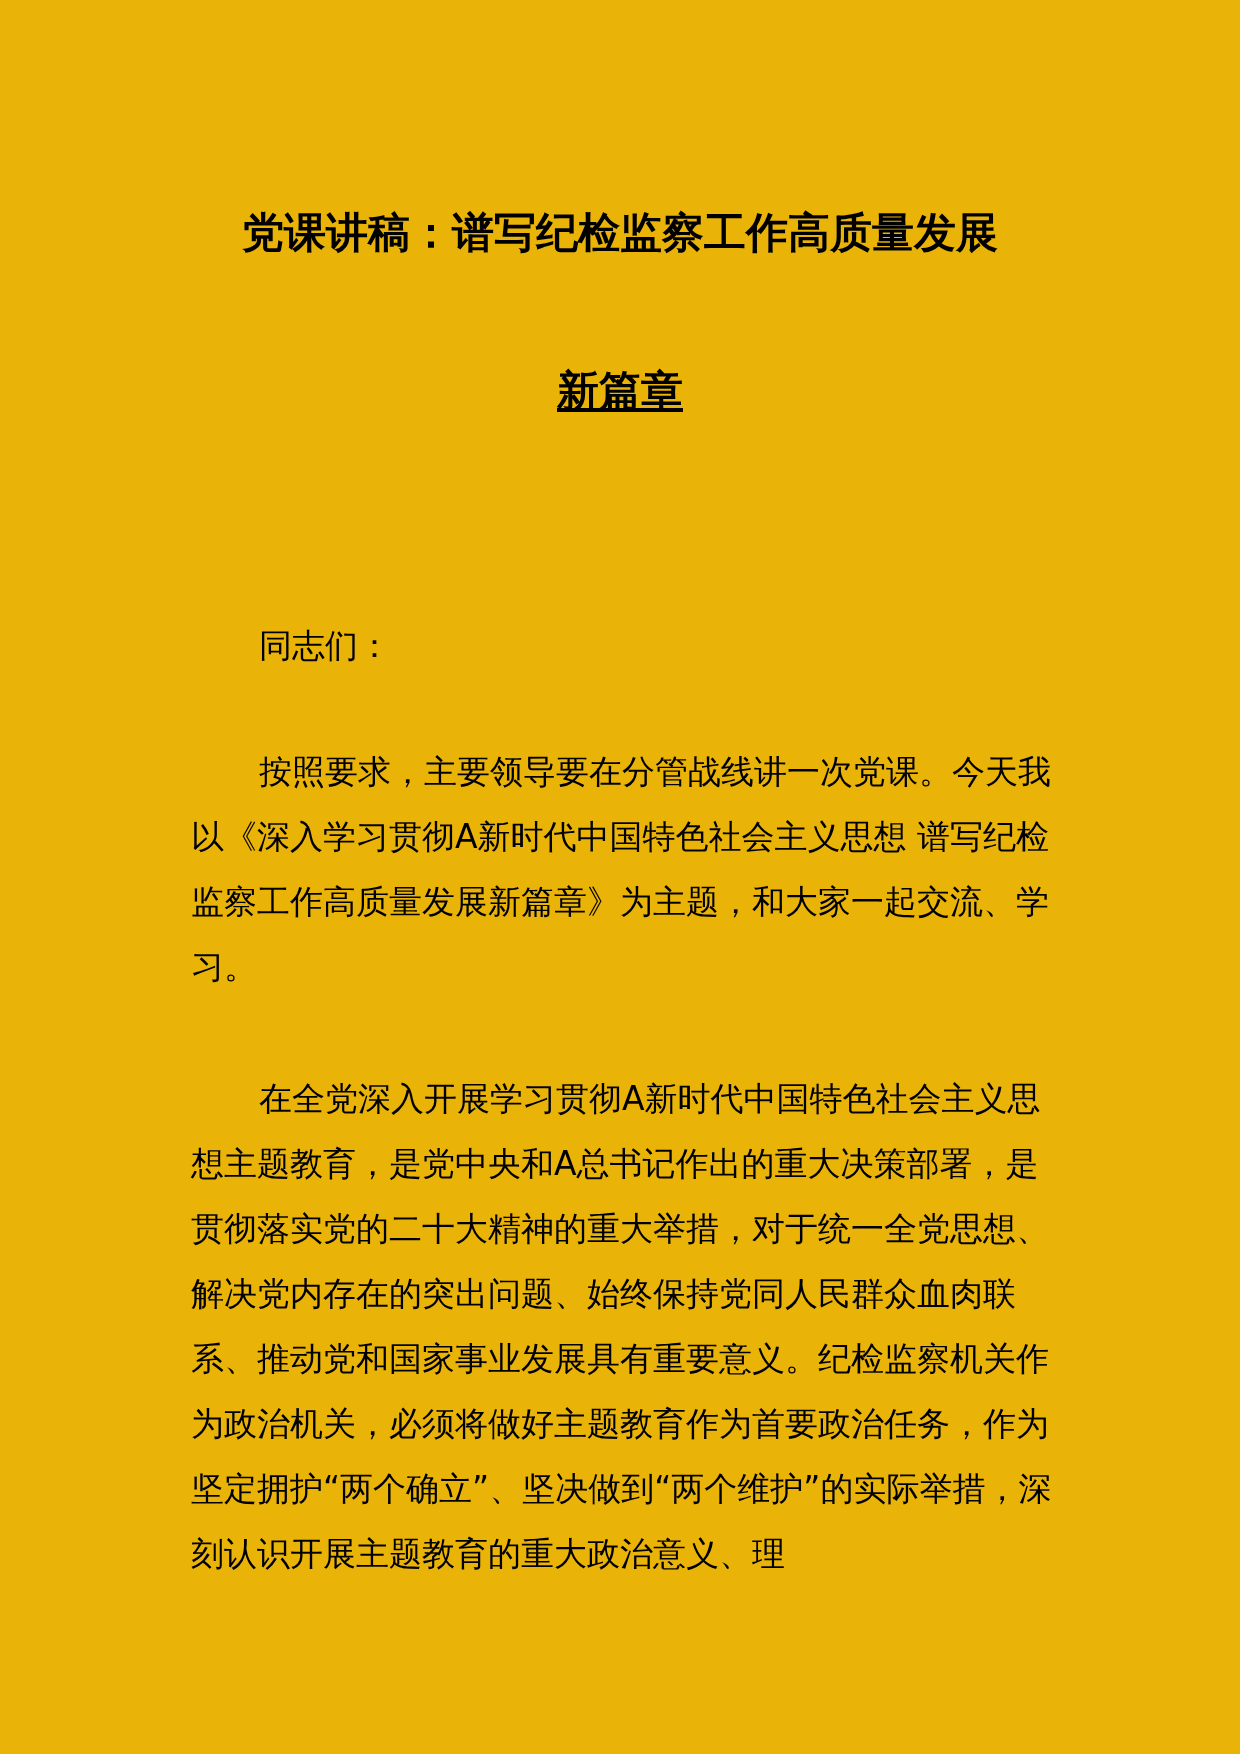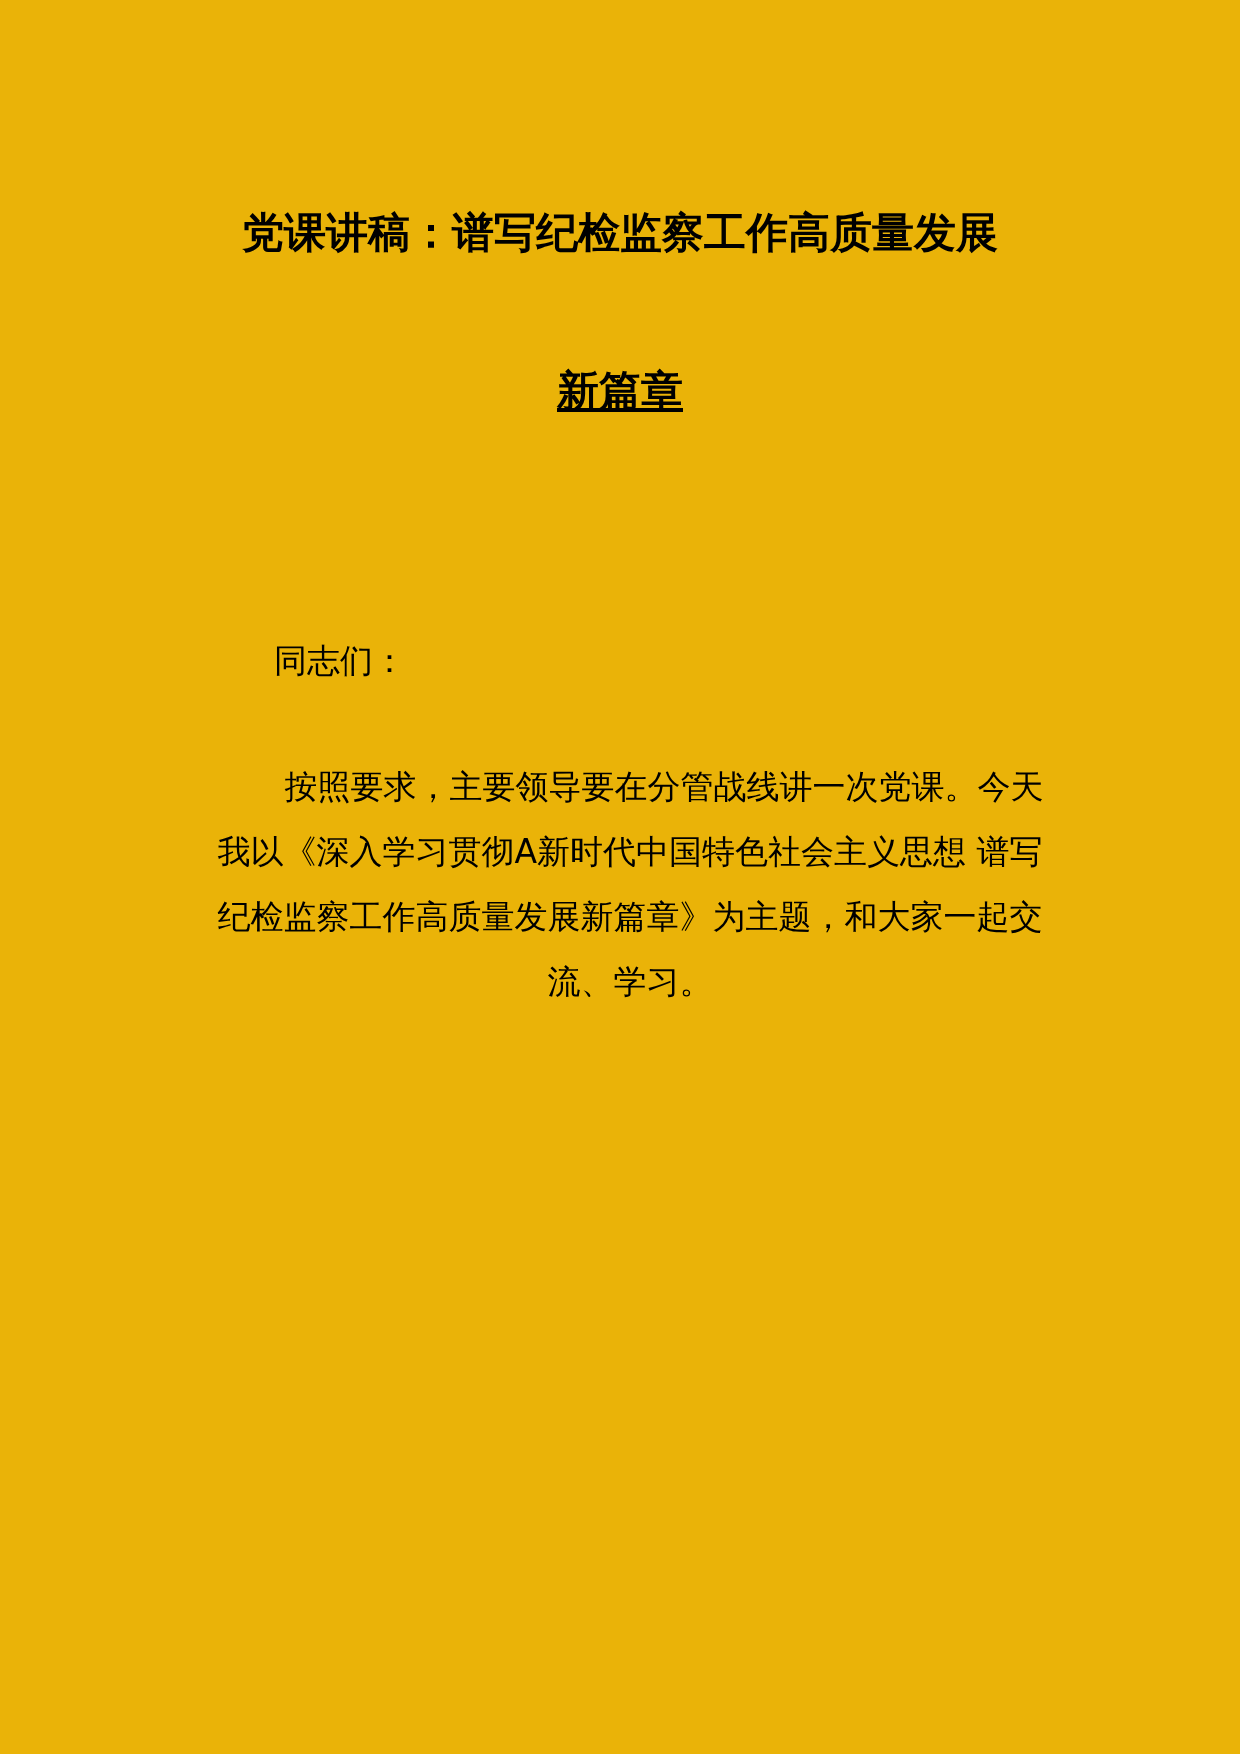--- a/index.html
+++ b/index.html
@@ -4,33 +4,36 @@
 <style>
   html, body { margin: 0; padding: 0; background: #ffffff; }
   body { width: 1240px; height: 1754px; position: relative; overflow: hidden;
          font-family: "DejaVu Sans", "Liberation Sans", sans-serif; color: #000; }
   .page { position: absolute; left: 0; top: 0; width: 1240px; height: 1754px; background: #eab308; }
   .title { position: absolute; left: 0; width: 1240px; text-align: center;
            font-weight: bold; font-size: 42px; line-height: 50px; letter-spacing: 0px; }
   .title-1 { top: 208px; }
   .title-2 { top: 366px; text-decoration: underline; }
   .body { position: absolute; left: 190px; width: 880px; font-size: 33px; line-height: 65px; }
-  .p { margin: 16px; text-indent: 68px; }
+  .p { margin: 1px; text-indent: 68px; }
   .greeting { top: 612px; }
-  .p1 { top: 738px; text-align: center; }
+  .p1 { top: 738px; }
   .p2 { top: 1065px; }
 </style>
 </head>
 <body>
 
 <div class="page">
   <div class="title title-1">党课讲稿：谱写纪检监察工作高质量发展</div>
   <div class="title title-2">新篇章</div>
 
   <div class="body greeting">
     <p class="p">同志们：</p>
   </div>
 
   <div class="body p1">
     <p class="p">按照要求，主要领导要在分管战线讲一次党课。今天我以《深入学习贯彻A新时代中国特色社会主义思想 谱写纪检监察工作高质量发展新篇章》为主题，和大家一起交流、学习。</p>
   </div>
 
+  <div class="body p2">
+    <p class="p">在全党深入开展学习贯彻A新时代中国特色社会主义思想主题教育，是党中央和A总书记作出的重大决策部署，是贯彻落实党的二十大精神的重大举措，对于统一全党思想、解决党内存在的突出问题、始终保持党同人民群众血肉联系、推动党和国家事业发展具有重要意义。纪检监察机关作为政治机关，必须将做好主题教育作为首要政治任务，作为坚定拥护“两个确立”、坚决做到“两个维护”的实际举措，深刻认识开展主题教育的重大政治意义、理</p>
+  </div>
 </div>
 
 </body></html>

